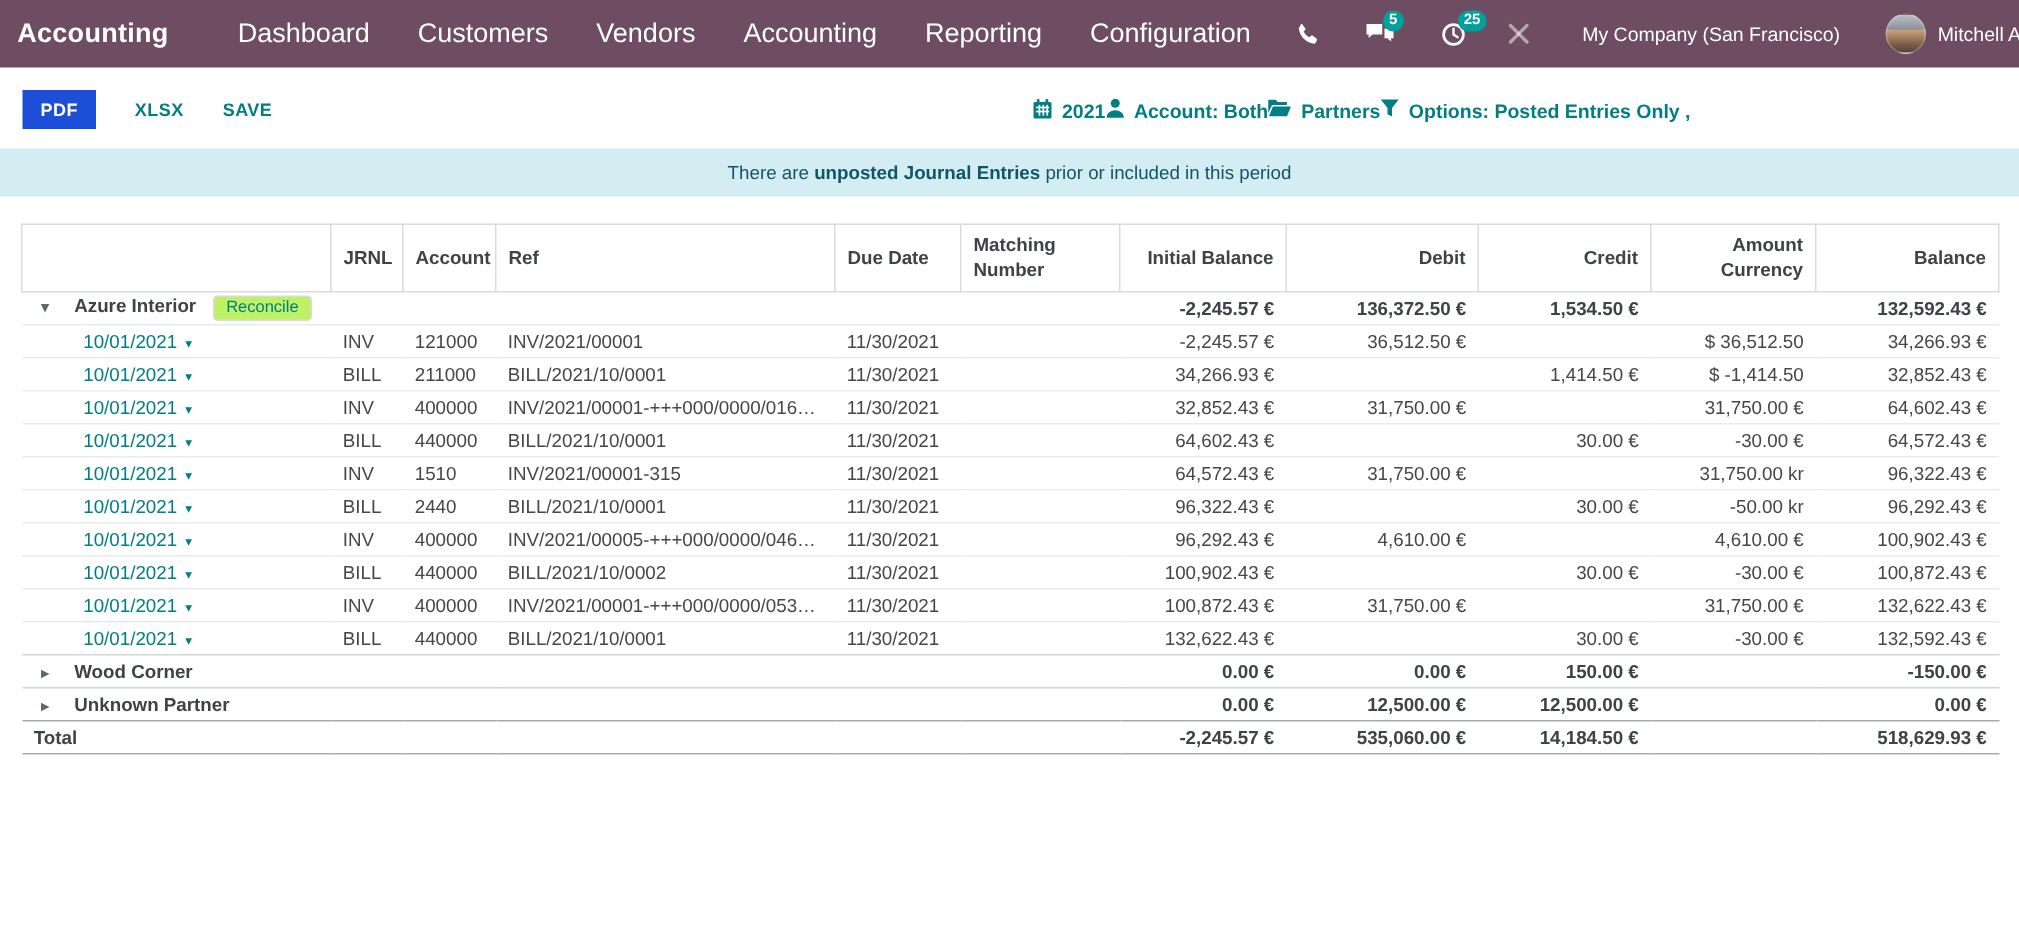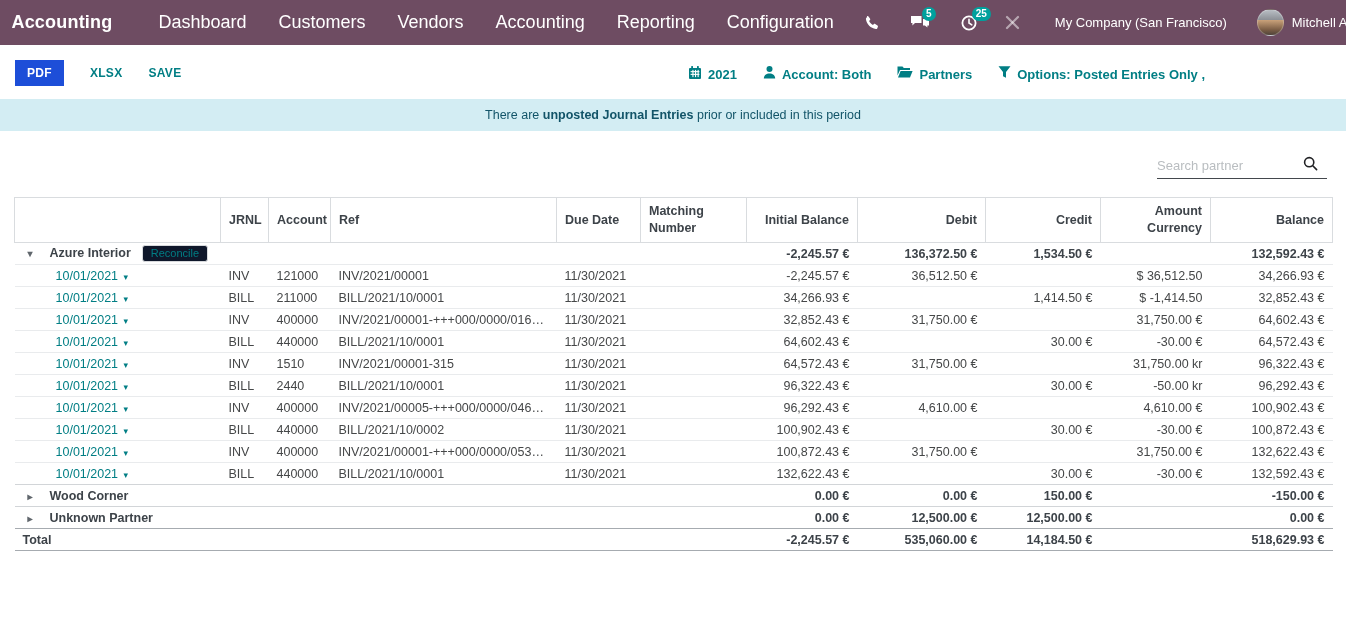--- a/index.html
+++ b/index.html
@@ -27,21 +27,21 @@
   
   .content { position:relative; }
   .page-title { font-size:17px; font-weight:400; color:#33383d; margin:13px 0 0 15px; }
   .actions { position:relative; height:27px; margin-top:15px; }
   .report-buttons { position:absolute; left:15px; top:0; display:flex; align-items:center; }
   .btn-pdf { background:#1d4ed8; color:#fff; border:none; font-size:12px; font-weight:bold;
              padding:6px 12px; cursor:pointer; font-family:inherit; letter-spacing:.3px; }
   .btn-flat { background:none; border:none; color:#017e84; font-size:12px; font-weight:bold;
               margin-left:26px; cursor:pointer; font-family:inherit; letter-spacing:.3px; }
   .filters { position:absolute; left:688px; top:50%; transform:translateY(-50%);
-             display:flex; gap:26px; align-items:center; }
+             display:flex; align-items:center; }
   .filter-item { display:flex; align-items:center; gap:6px; color:#017e84;
                  font-size:13px; font-weight:bold; cursor:pointer; white-space:nowrap; }
 
   
   .banner { margin-top:12px; height:32px; background:#d3edf3; color:#125468;
             display:flex; align-items:center; justify-content:center; font-size:12.5px; }
   .banner b { font-weight:bold; }
 
   
   .search-row { display:flex; justify-content:flex-end; padding-right:19px; margin-top:25px; }
@@ -60,21 +60,21 @@
   .ledger th.num, .ledger td.num { text-align:right; }
   .ledger tbody td { padding:2px 8px; height:22px; border-top:1px solid #e9ebed;
                      white-space:nowrap; overflow:hidden; text-overflow:ellipsis;
                      vertical-align:middle; }
   .ledger tr.row-partner td { border-top:1px solid #d2d5d8; font-weight:bold; color:#3d4349; }
   .ledger tr.row-total td  { border-top:1px solid #a6abb0; border-bottom:1px solid #a6abb0;
                              font-weight:bold; color:#3d4349; }
   .caret { display:inline-block; width:14px; margin-left:5px; color:#60666c;
            font-size:10px; cursor:pointer; }
   .pname { margin-left:8px; cursor:pointer; }
-  .reconcile { margin-left:11px; border:1px solid #d8dadd; border-radius:3px; background:#0f172a;
+  .reconcile { margin-left:11px; border:1px solid #d8dadd; border-radius:3px; background:#bef264;
                color:#017e84; font-size:11px; font-weight:normal; padding:1px 8px 2px;
                cursor:pointer; font-family:inherit; }
   .date-link { color:#017e84; margin-left:33px; cursor:pointer; }
   .dl-caret { font-size:9px; color:#017e84; margin-left:3px; }
   .total-label { font-weight:bold; }
 </style>
 </head>
 <body>
 
 <div class="topbar">
@@ -198,31 +198,20 @@
         </span>
         <span>Options: Posted Entries Only ,</span>
       </div>
     </div>
   </div>
 
   <div class="banner">
     <span><span>There are </span><b>unposted Journal Entries</b><span> prior or included in this period</span></span>
   </div>
 
-  <div class="search-row">
-    <div class="search-box">
-      <input type="text" placeholder="Search partner" style="">
-      <span>
-        <svg width="15" height="15" viewBox="0 0 15 15">
-          <circle cx="6.2" cy="6.2" r="4.6" fill="none" stroke="#202124" stroke-width="1.6"></circle>
-          <path d="M9.8 9.8 13.6 13.6" stroke="#202124" stroke-width="1.6" stroke-linecap="round"></path>
-        </svg>
-      </span>
-    </div>
-  </div>
 
   <table class="ledger">
     <colgroup>
       <col style="width:206px">
         <col style="width:48px">
         <col style="width:62px">
         <col style="width:226px">
       <col style="width:84px">
         <col style="width:106px">
         <col style="width:111px">

